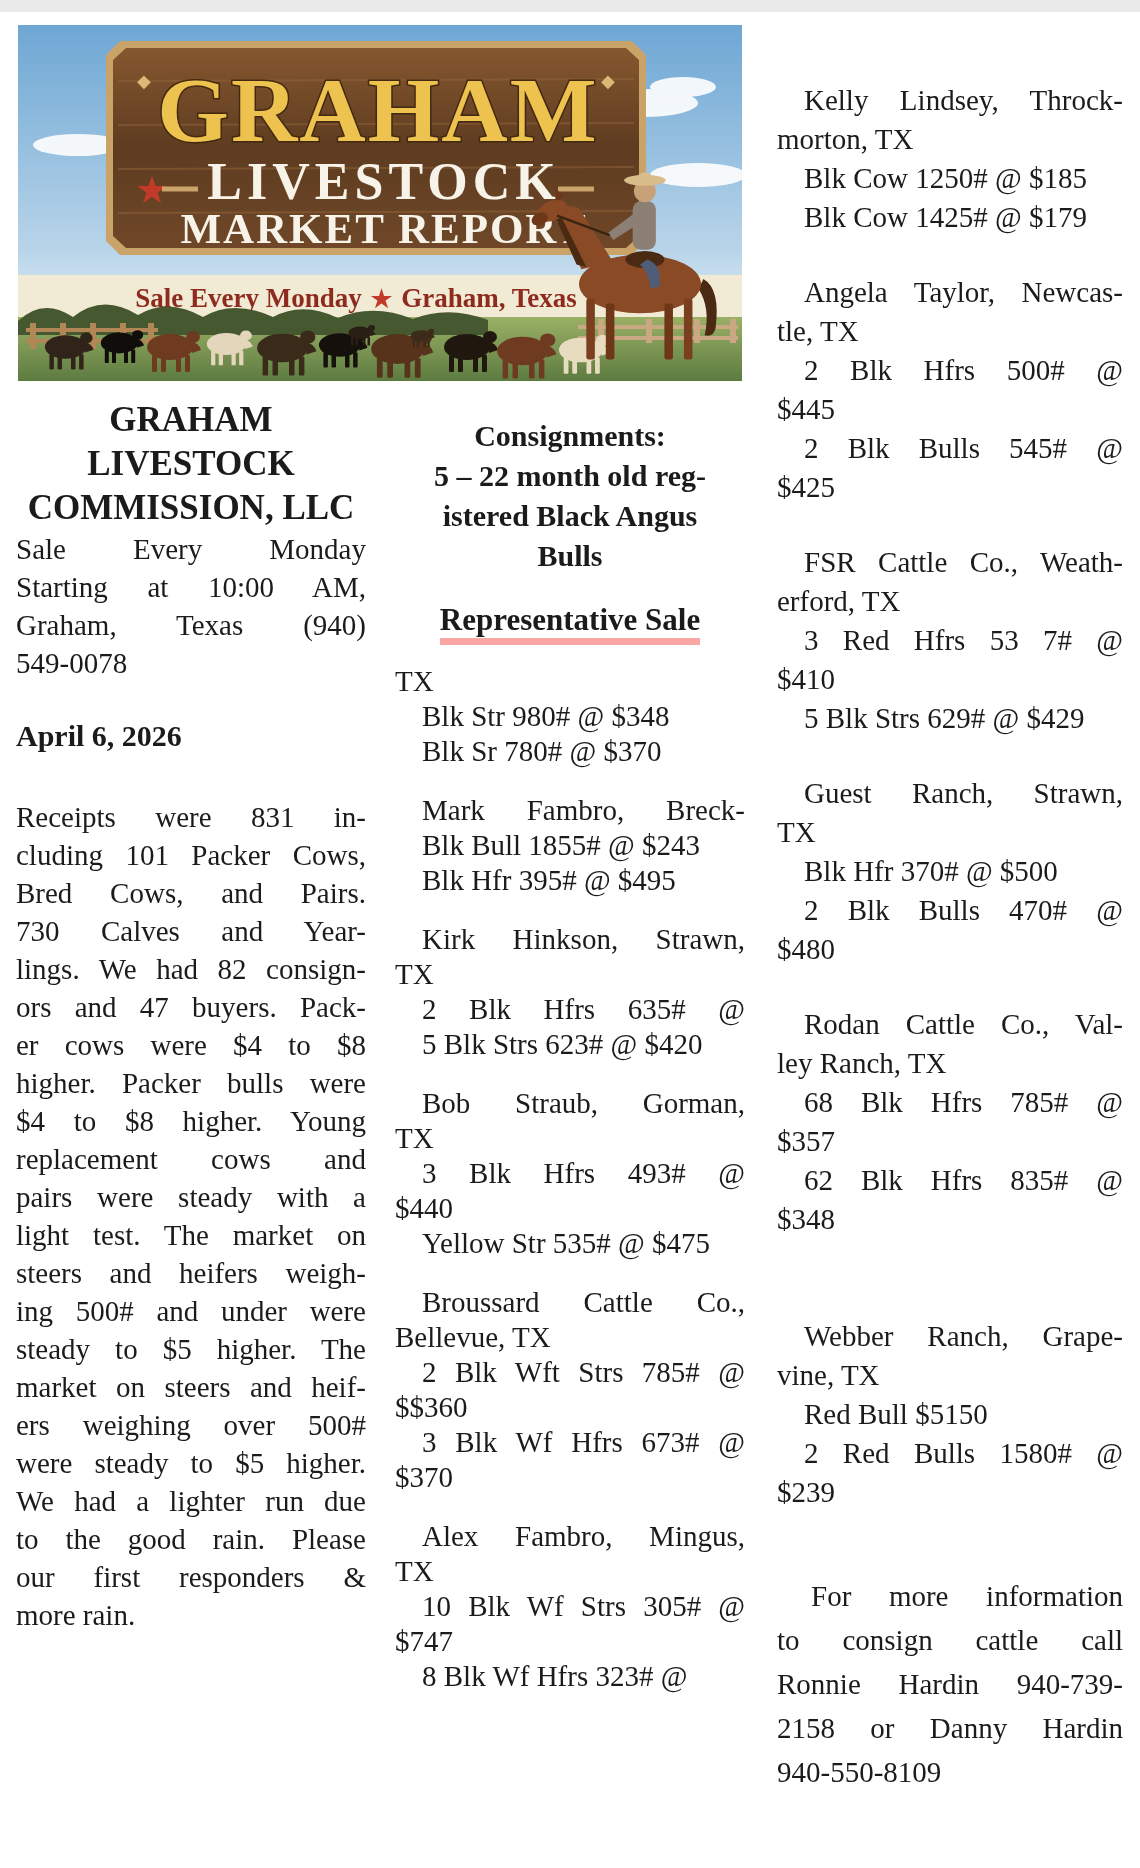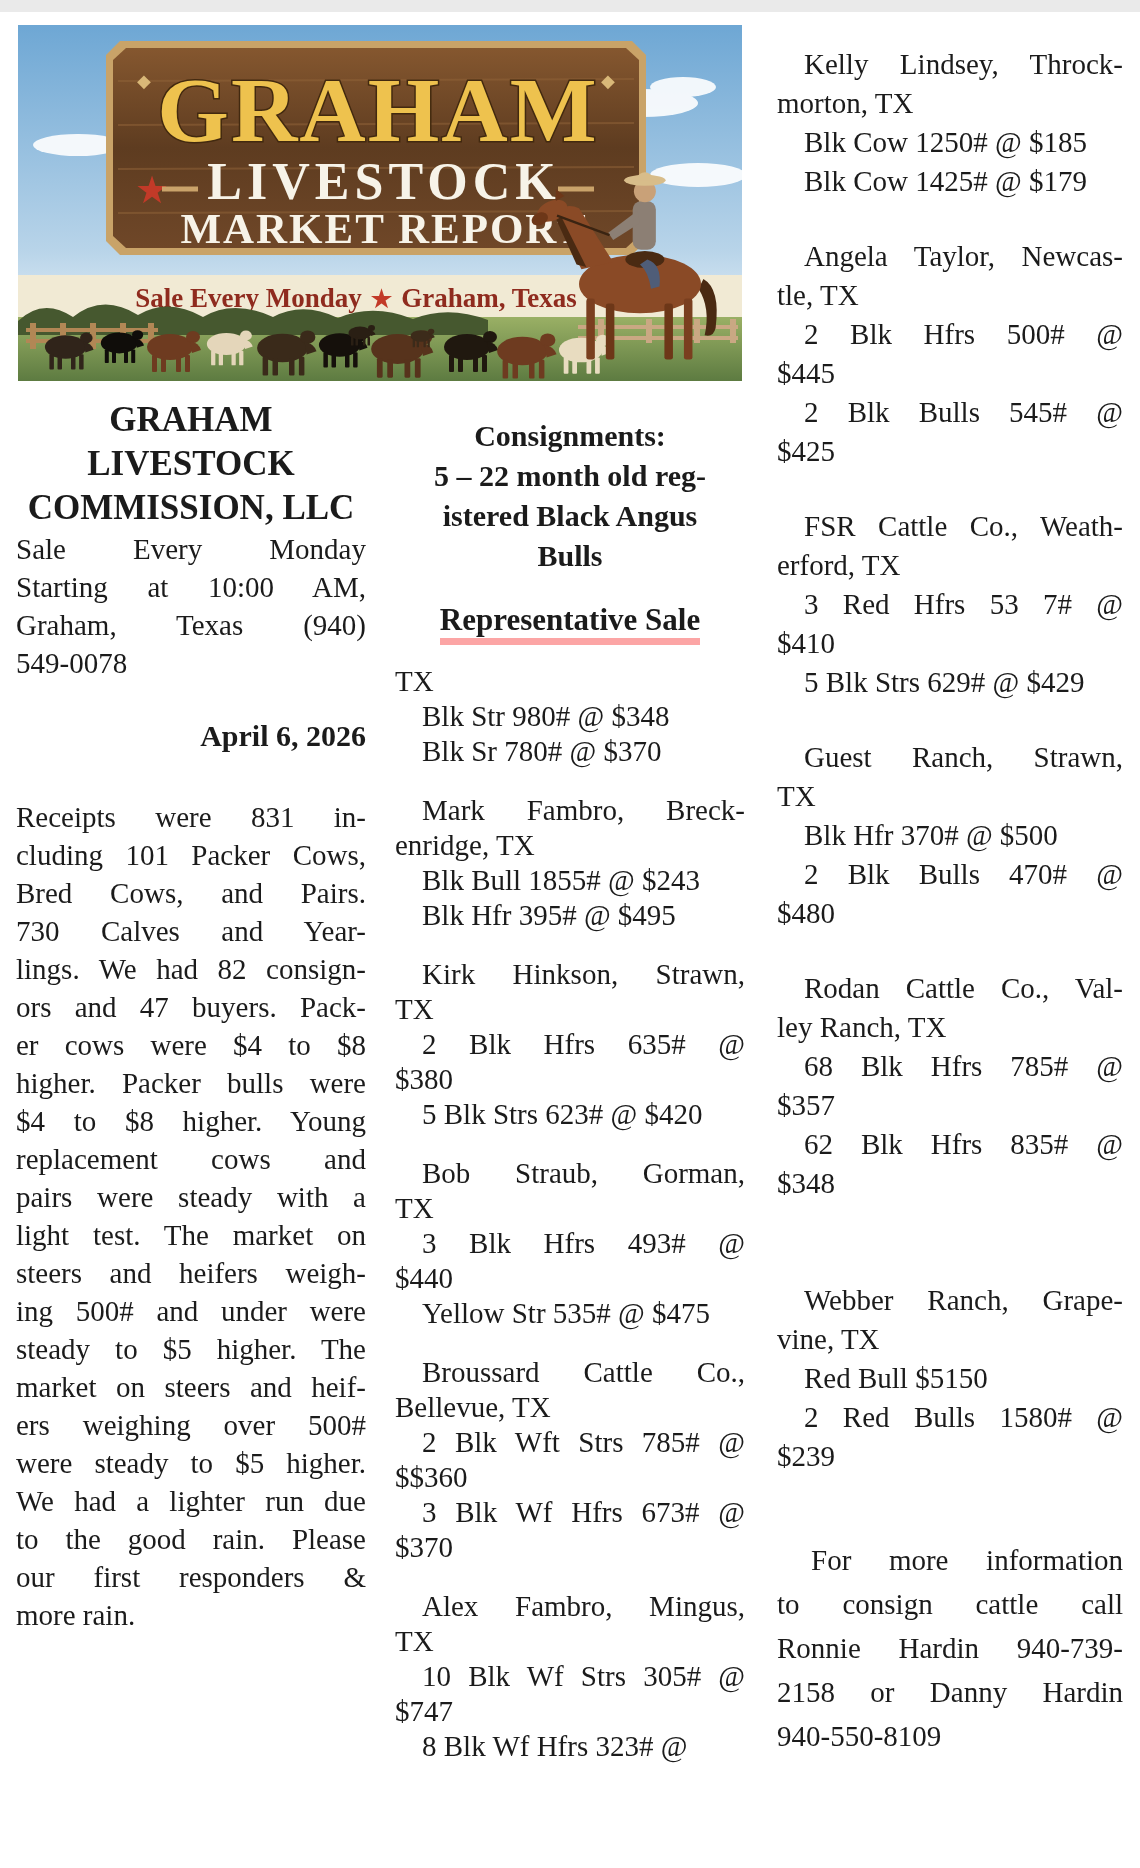--- a/index.html
+++ b/index.html
@@ -11,28 +11,28 @@
   .col{position:absolute;}
   .left{left:16px;top:398px;width:350px;}
   .mid{left:395px;top:416px;width:350px;}
   .right{left:777px;top:25px;width:346px;}
   .ln{font-size:29px;line-height:38px;text-align:left;}
   .mid .ln{line-height:35px;}
   .right .ln{line-height:39px;}
   .j{text-align:justify;text-align-last:justify;}
   .ind{text-indent:27px;}
   .lc-head .hl{font-weight:700;font-size:35px;line-height:44px;text-align:center;}
-  .date{font-weight:700;font-size:30px;line-height:40px;text-align:right;margin-top:34px;}
+  .date{font-weight:700;font-size:30px;line-height:40px;text-align:left;margin-top:34px;}
   #lc-report{margin-top:42px;}
   .mc-head .hm{font-weight:700;font-size:30px;line-height:40px;text-align:center;}
   .repsale{margin-top:24px;font-weight:700;font-size:31px;line-height:40px;text-align:center;}
   .repsale-u{border-bottom:7px solid #fca5a5;padding-bottom:1px;}
   #mc-sellers{margin-top:24px;}
   .mid .seller{margin-bottom:24px;}
-  #rc-sellers{margin-top:20px;}
+  #rc-sellers{margin-top:56px;}
   .right .seller{margin-bottom:36px;}
   .right .seller:nth-child(5){margin-bottom:78px;}
   .right .seller:nth-child(6){margin-bottom:62px;}
   .footer .ln{line-height:44px;}
   .footer .ind{text-indent:34px;}
 </style>
 </head>
 <body>
 
 <div class="top-edge"></div>
@@ -213,29 +213,27 @@
       <span class="repsale-u">Representative Sale</span>
     </div>
     <div id="mc-sellers">
         <div class="seller">
           <div class="ln">TX</div>
           <div class="ln ind">Blk Str 980# @ $348</div>
           <div class="ln ind">Blk Sr 780# @ $370</div>
         </div>
         <div class="seller">
           <div class="ln j ind">Mark Fambro, Breck-</div>
-          <div class="ln">enridge, TX</div>
           <div class="ln ind">Blk Bull 1855# @ $243</div>
           <div class="ln ind">Blk Hfr 395# @ $495</div>
         </div>
         <div class="seller">
           <div class="ln j ind">Kirk Hinkson, Strawn,</div>
           <div class="ln">TX</div>
           <div class="ln j ind">2 Blk Hfrs 635# @</div>
-          <div class="ln">$380</div>
           <div class="ln ind">5 Blk Strs 623# @ $420</div>
         </div>
         <div class="seller">
           <div class="ln j ind">Bob Straub, Gorman,</div>
           <div class="ln">TX</div>
           <div class="ln j ind">3 Blk Hfrs 493# @</div>
           <div class="ln">$440</div>
           <div class="ln ind">Yellow Str 535# @ $475</div>
         </div>
         <div class="seller">

